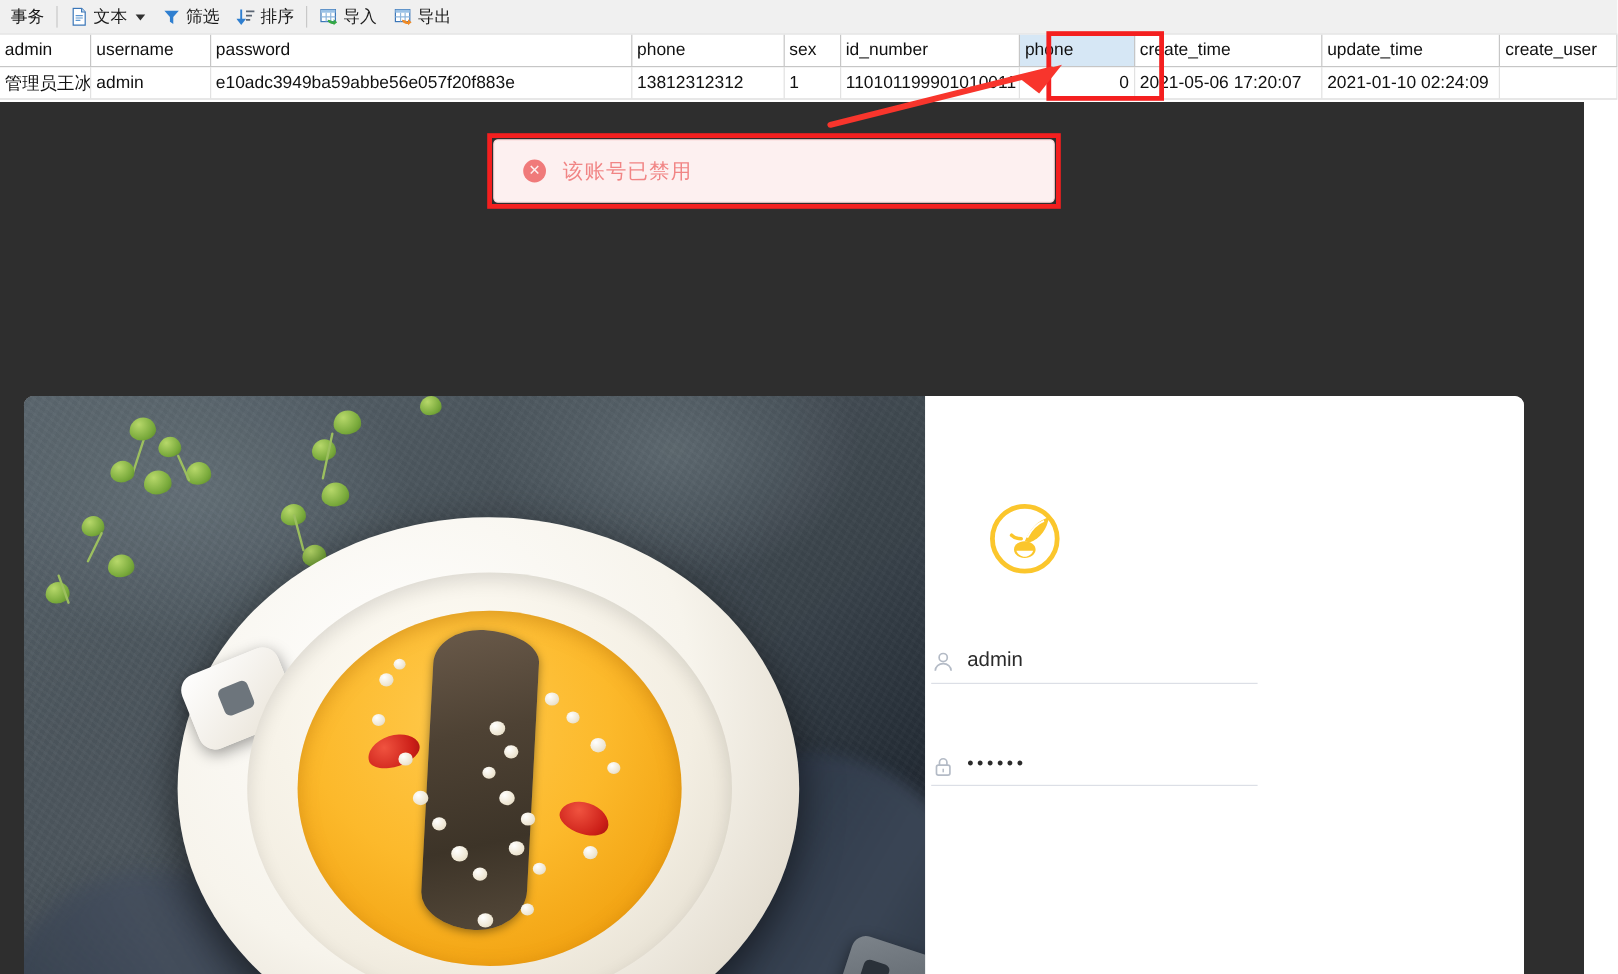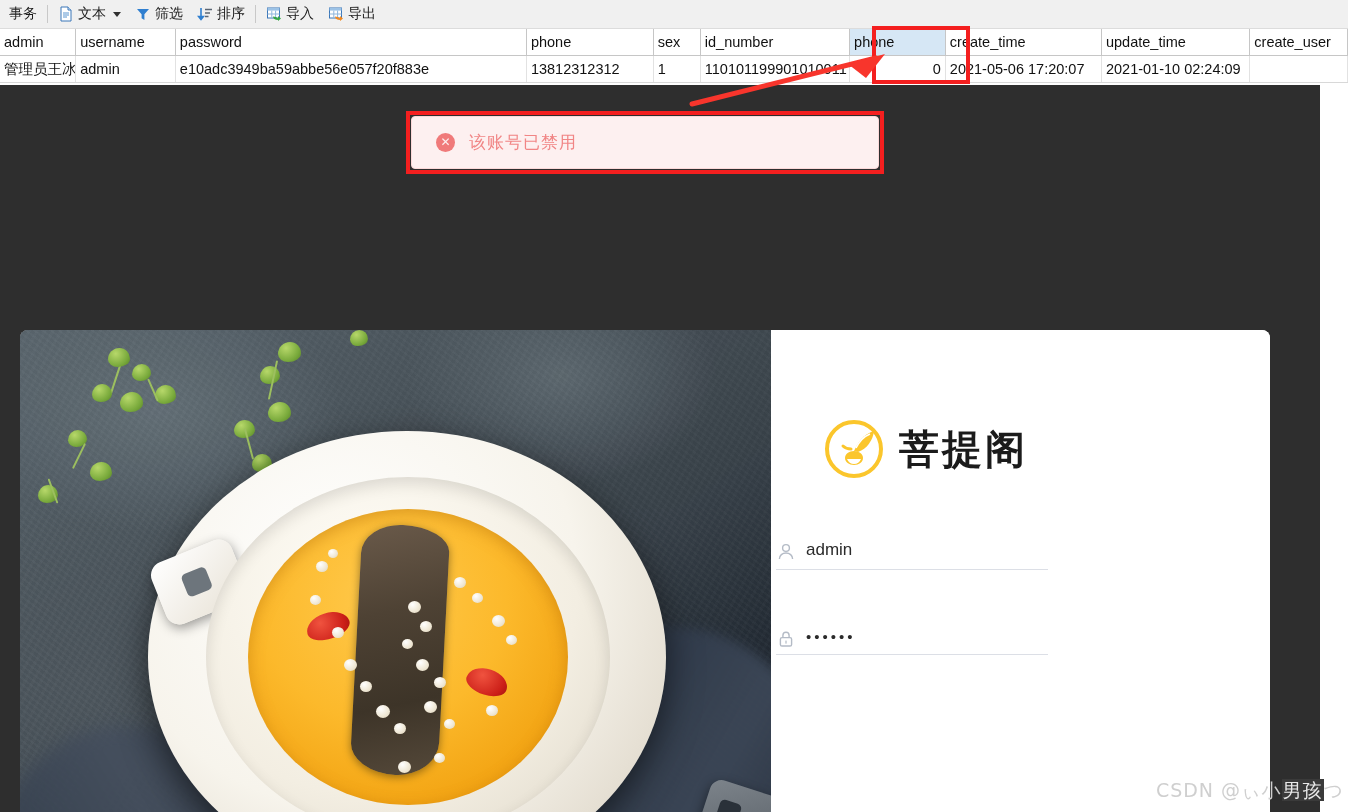--- a/index.html
+++ b/index.html
@@ -387,21 +387,20 @@
           <span class="logo-mark">
             <svg width="62" height="62" viewBox="0 0 62 62">
               <circle cx="31" cy="31" r="27" fill="none" stroke="#fbc62c" stroke-width="4"></circle>
               <path d="M22 40c0-4 4-7 9-7s9 3 9 7c0 4-4 7-9 7s-9-3-9-7z" fill="#fbc62c"></path>
               <path d="M24 41h14c-1 3-4 5-7 5s-6-2-7-5z" fill="#ffffff"></path>
               <path d="M31 33c6-14 14-18 20-20-1 9-7 18-16 21z" fill="#fbc62c"></path>
               <path d="M33 30c4-8 9-12 14-14" stroke="#ffffff" stroke-width="1.6" fill="none"></path>
               <path d="M20 28c2 2 5 3 8 3" stroke="#fbc62c" stroke-width="3" fill="none" stroke-linecap="round"></path>
             </svg>
           </span>
-          <span class="logo-text">菩提阁</span>
         </div>
 
         <div class="field field-user">
           <span class="icn">
             <svg width="20" height="20" viewBox="0 0 20 20">
               <circle cx="10" cy="6" r="3.4" fill="none" stroke="#b4bbc6" stroke-width="1.4"></circle>
               <path d="M3.4 17c0-3.6 3-6 6.6-6s6.6 2.4 6.6 6" fill="none" stroke="#b4bbc6" stroke-width="1.4"></path>
             </svg>
           </span>
           <input type="text" value="admin" style="">
@@ -426,17 +425,14 @@
     <span class="alert-ico">✕</span>
     <span class="alert-txt">该账号已禁用</span>
   </div>
   <div class="alert-outline"></div>
 
   <svg class="arrow-svg" width="220" height="60" viewBox="0 0 220 60">
     <path d="M12 52 L196 6" stroke="#f8352c" stroke-width="5" stroke-linecap="round"></path>
     <path d="M205 2 L168 12 L186 26 Z" fill="#f8352c"></path>
   </svg>
 
-  <div class="wm">
-    <span>CSDN @ぃ小</span><span class="dark">男孩</span><span>つ</span>
-  </div>
 
 </div>
 
 </body></html>

